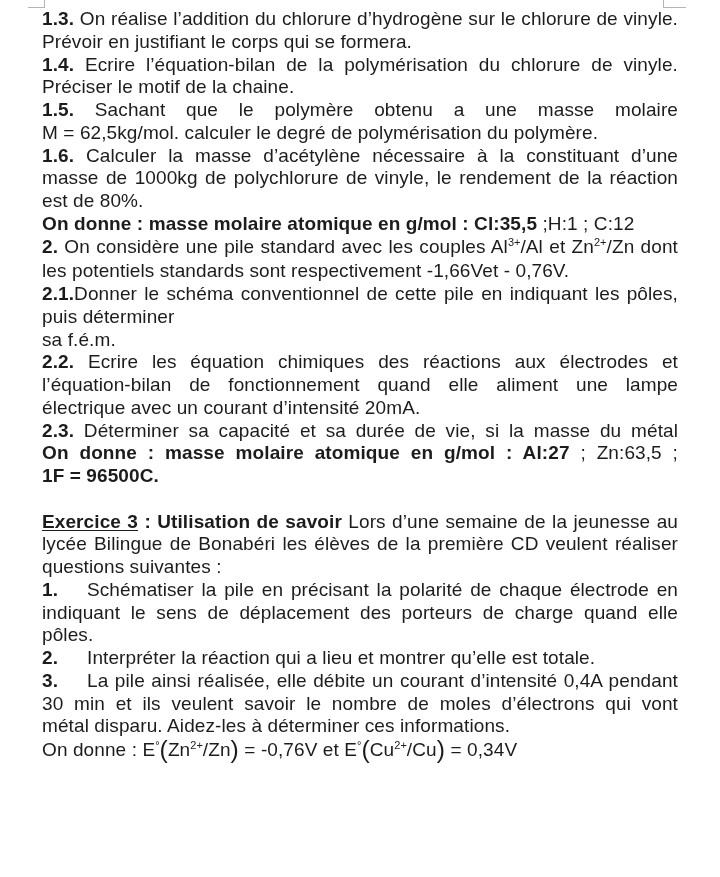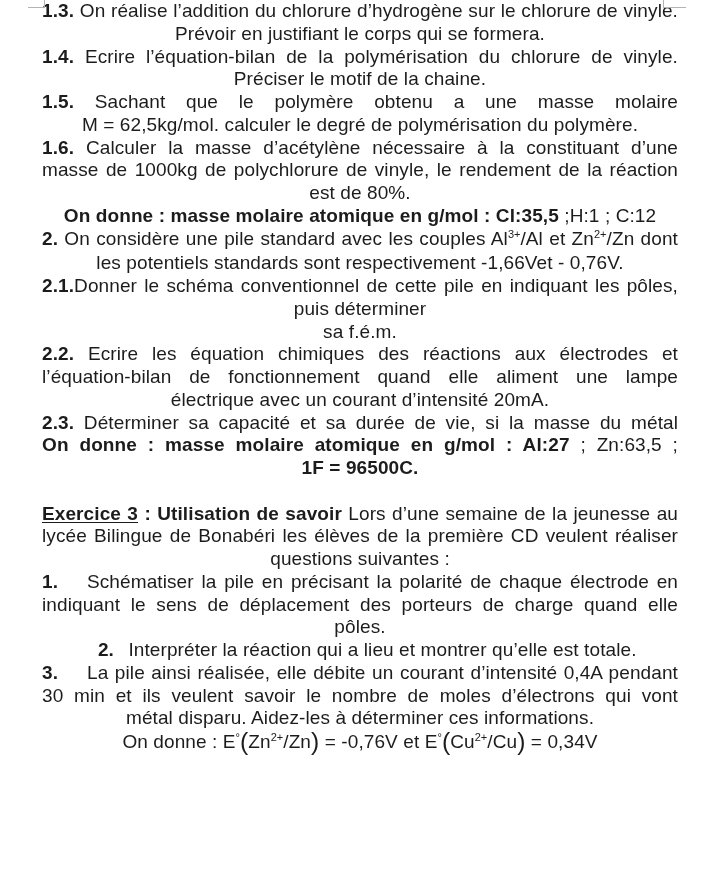--- a/index.html
+++ b/index.html
@@ -5,29 +5,29 @@
   html, body { margin: 0; padding: 0; }
   body {
     width: 720px; height: 877px;
     background: #ffffff;
     color: #1c1c1c;
     font-family: "Liberation Sans", "DejaVu Sans", sans-serif;
     position: relative;
     overflow: hidden;
   }
   .doc {
-    padding: 0 42px 0 42px;
+    padding: 8px 42px 0 42px;
     width: 636px;
     font-size: 19px;
     line-height: 22.75px;
     letter-spacing: 0.1px;
   }
   .line {
     min-height: 22.75px;
-    text-align: center;
+    text-align: left;
     white-space: nowrap;
   }
   .line.j {
     white-space: normal;
     text-align: justify;
     text-align-last: justify;
   }
   .b { font-weight: 700; }
   .u { text-decoration: underline; text-underline-offset: 2px; margin-top: 32px; }
   .sup {

